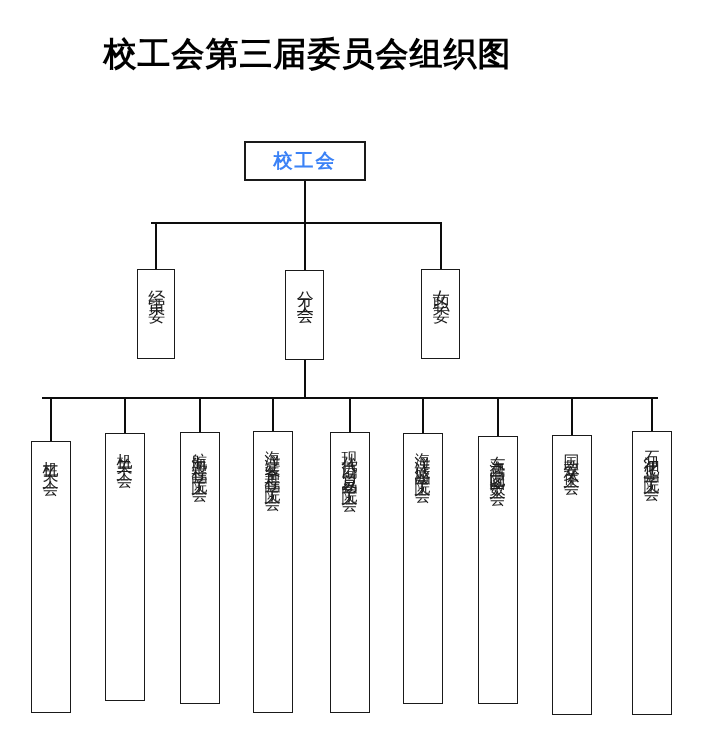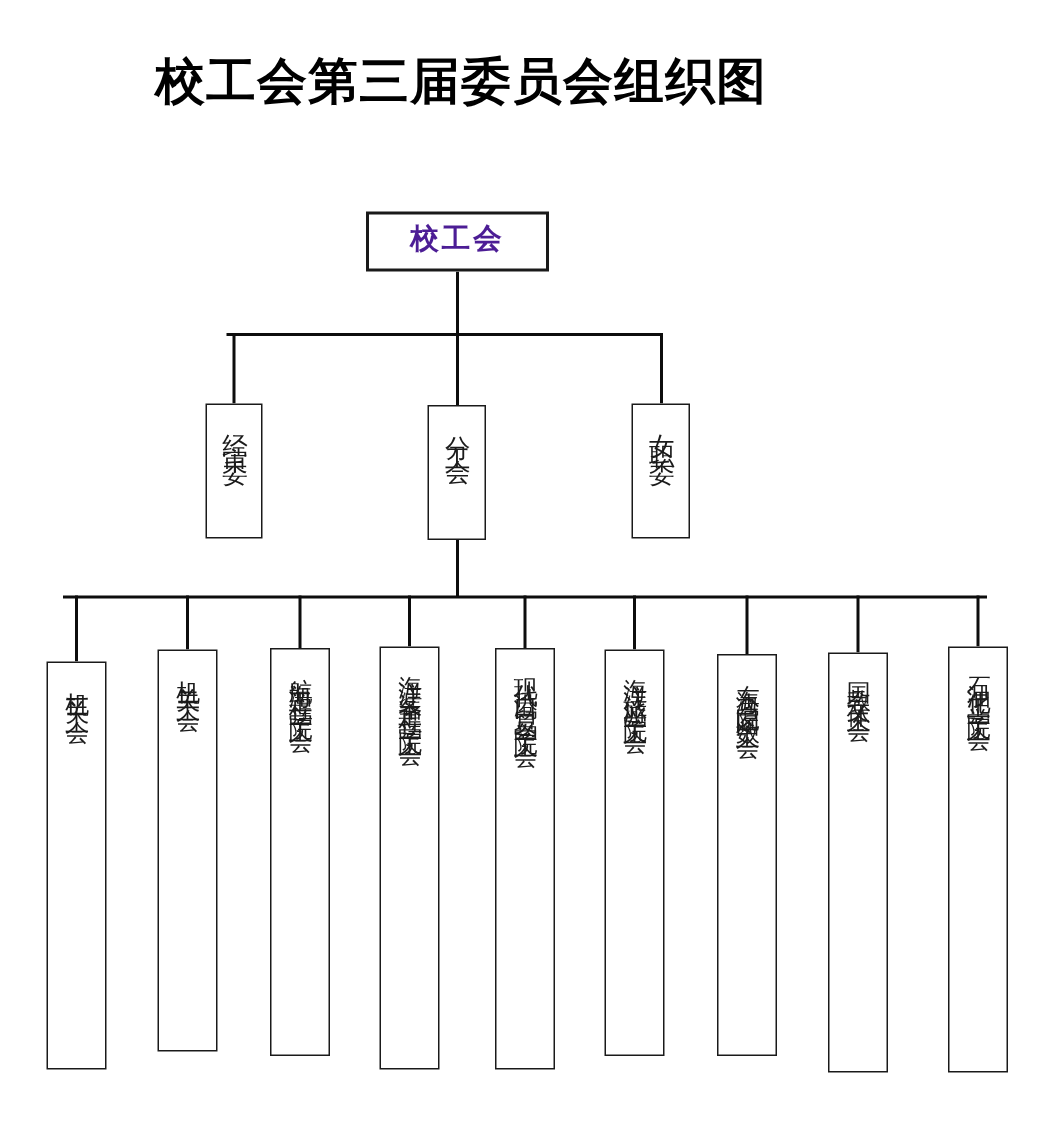--- a/index.html
+++ b/index.html
@@ -51,22 +51,22 @@
   .node.root {
     display: flex;
     align-items: center;
     justify-content: center;
     border-width: 2px;
   }
   .node.root .node-label {
     font-size: 19px;
     font-weight: bold;
     letter-spacing: 2px;
-    font-family: Liberation Mono, monospace;
-    color: #4c1d95;
+    font-family: Liberation Serif, serif;
+    color: #3b82f6;
   }
 
   
   .node.vert {
     display: block;
     padding-top: 6px;
   }
   .node.vert .node-label {
     writing-mode: vertical-rl;
     text-orientation: upright;

